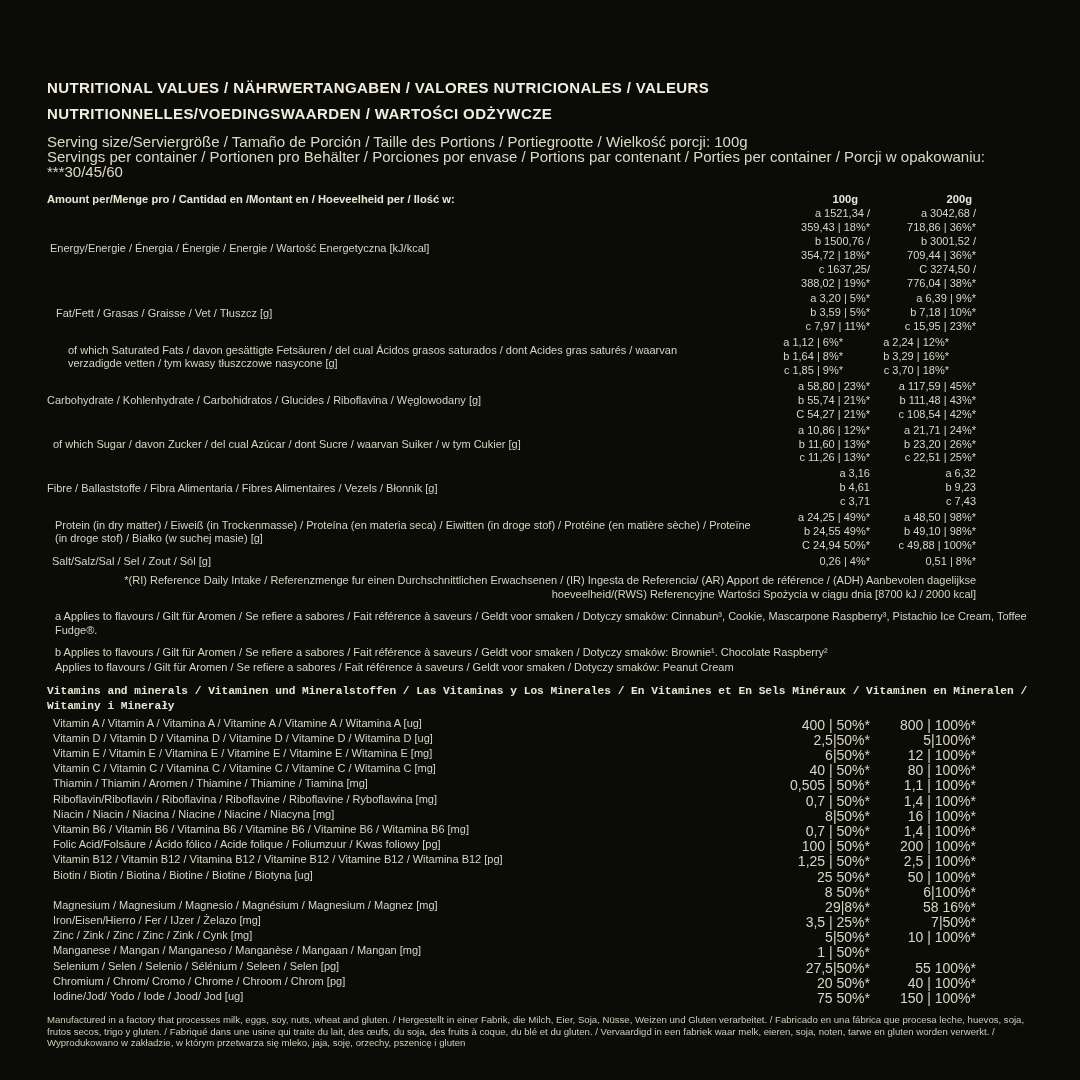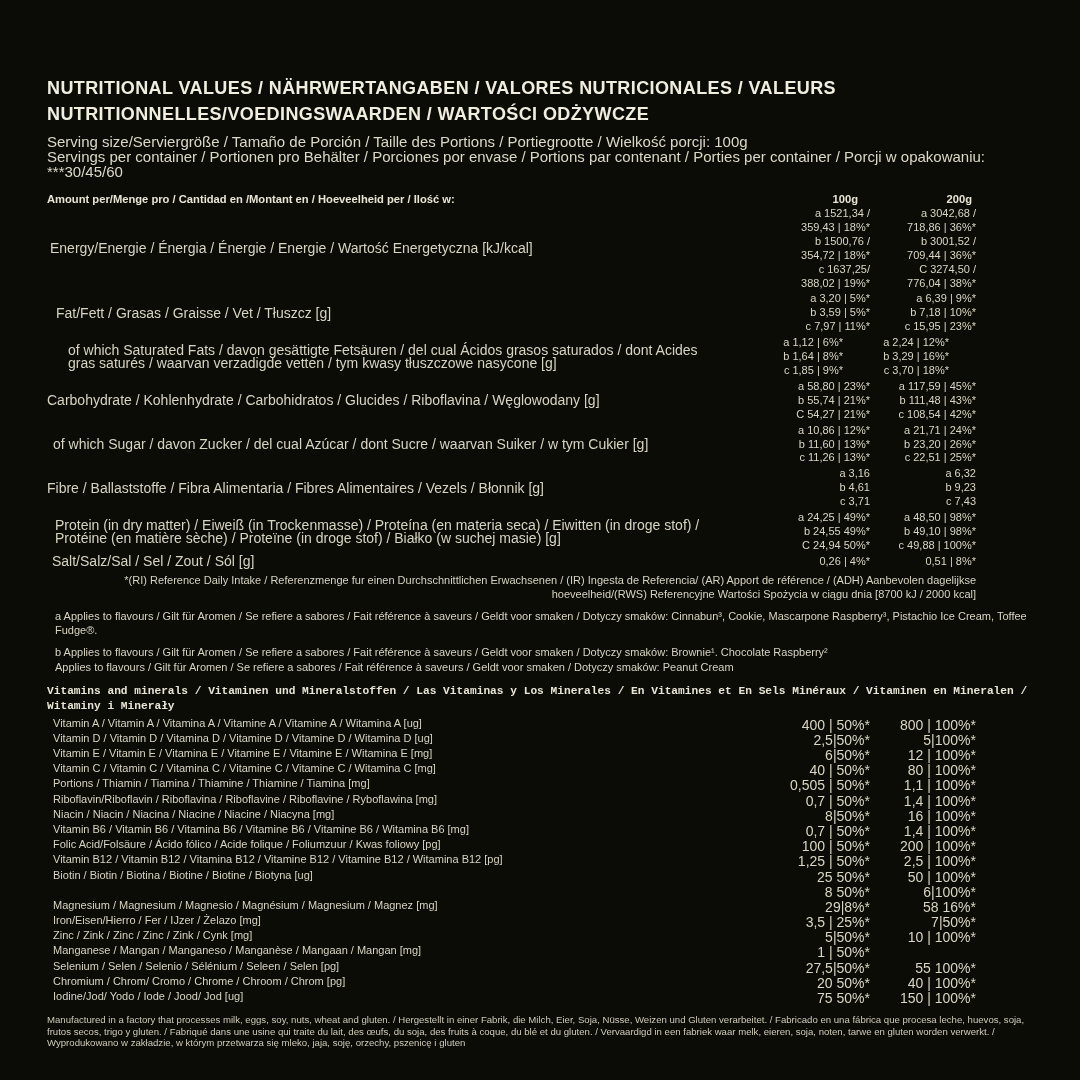--- a/index.html
+++ b/index.html
@@ -9,33 +9,33 @@
     font-family:"Liberation Sans", sans-serif;
     color:#d8d4c2;
     overflow:hidden;
   }
   .page{
     box-sizing:border-box;
     width:1080px;height:1080px;
     padding:75px 45px 20px 47px;
   }
   .title{
-    font-size:18px;font-weight:bold;color:#f1eee0;
+    font-size:15px;font-weight:bold;color:#f1eee0;
     line-height:26px;letter-spacing:.4px;
     max-width:930px;margin:0 0 7px 0;
   }
   .meta{font-size:15px;line-height:15px;color:#ddd9c7;}
   
   .amount-row{display:flex;align-items:flex-end;margin-top:14px;padding-right:59px;}
   .amount-label{flex:1;font-size:11.2px;font-weight:bold;color:#e9e5d5;}
   .hcol{font-size:11.2px;font-weight:bold;color:#e9e5d5;text-align:right;}
   .hcol.c100{width:115px;padding-right:12px;box-sizing:border-box;}
   .hcol.c200{width:106px;padding-right:4px;box-sizing:border-box;}
   .mrow{display:flex;align-items:center;padding-right:59px;margin-top:2px;}
-  .mlabel{flex:1;font-size:14px;line-height:13px;color:#d8d4c2;}
+  .mlabel{flex:1;font-size:11px;line-height:13px;color:#d8d4c2;}
   .vcell{white-space:pre-line;text-align:right;font-size:11px;line-height:13.9px;color:#dad6c4;box-sizing:border-box;}
   .vcell.c100{width:115px;}
   .vcell.c200{width:106px;}
   .ind1{padding-left:9px;}
   .ind2{padding-left:21px;max-width:660px;}
   .ind3{padding-left:6px;}
   .ind4{padding-left:8px;max-width:745px;}
   .ind5{padding-left:5px;}
   .ind6{padding-left:3px;}
   
@@ -169,21 +169,21 @@
         <div class="vcol v200">12 | 100%*</div>
       </div>
 
       <div class="vrow">
         <div class="vlabel">Vitamin C / Vitamin C / Vitamina C / Vitamine C / Vitamine C / Witamina C [mg]</div>
         <div class="vcol v100">40 | 50%*</div>
         <div class="vcol v200">80 | 100%*</div>
       </div>
 
       <div class="vrow">
-        <div class="vlabel">Portions / Thiamin / Tiamina / Thiamine / Thiamine / Tiamina [mg]</div>
+        <div class="vlabel">Thiamin / Thiamin / Aromen / Thiamine / Thiamine / Tiamina [mg]</div>
         <div class="vcol v100">0,505 | 50%*</div>
         <div class="vcol v200">1,1 | 100%*</div>
       </div>
 
       <div class="vrow">
         <div class="vlabel">Riboflavin/Riboflavin / Riboflavina / Riboflavine / Riboflavine / Ryboflawina [mg]</div>
         <div class="vcol v100">0,7 | 50%*</div>
         <div class="vcol v200">1,4 | 100%*</div>
       </div>
 

